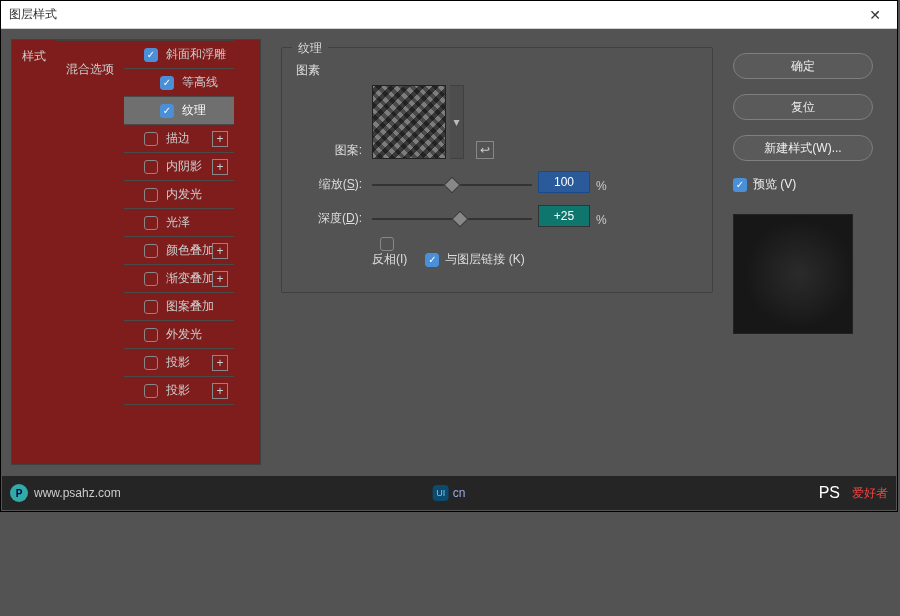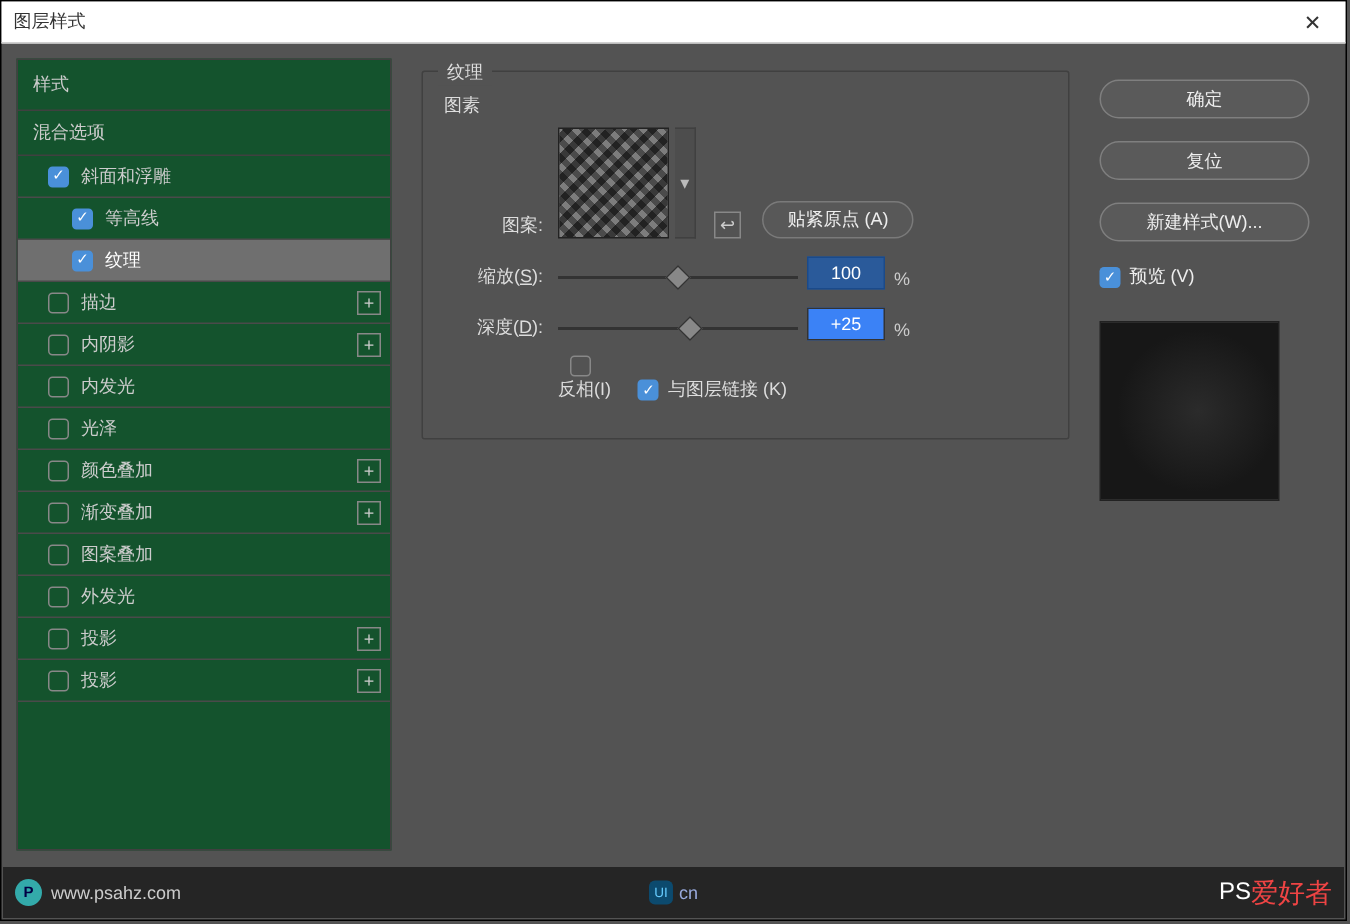--- a/index.html
+++ b/index.html
@@ -1,29 +1,29 @@
 <!DOCTYPE html>
 <html><head>
 <meta charset="utf-8">
 <style>
 * { box-sizing: border-box; margin: 0; padding: 0; font-family: "Microsoft YaHei", sans-serif; font-size: 12px; }
 html, body { width: 900px; height: 616px; overflow: hidden; }
 body { background: #535353; }
 
-.dialog { width: 898px; height: 614px; border: 1px solid #000; background: #535353; position: relative; }
+.dialog { width: 898px; height: 512px; border: 1px solid #000; background: #535353; position: relative; }
 .titlebar { height: 28px; background: #fff; display: flex; align-items: center; padding: 0 8px; border-bottom: 1px solid #d0d0d0; }
 .titlebar .title { color: #333; }
 .titlebar .close { margin-left: auto; font-size: 14px; color: #333; cursor: pointer; width: 28px; text-align: center; }
 
 .content { display: flex; height: calc(100% - 28px - 36px); padding: 10px; gap: 10px; }
 
 
-.left-panel { width: 250px; display: flex; flex-direction: column; border: 1px solid #404040; background: #14532d; }
+.left-panel { width: 250px; display: flex; flex-direction: row; border: 1px solid #404040; background: #7f1d1d; }
 .left-header { padding: 8px 10px; color: #ccc; }
-.left-sub { padding: 6px 10px; color: #ccc; border-top: 1px solid #404040; cursor: pointer; }
+.left-sub { padding: 20px 10px; color: #ccc; border-top: 1px solid #404040; cursor: pointer; }
 .style-list { border-top: 1px solid #404040; }
 .style-row { height: 28px; display: flex; align-items: center; padding: 0 8px; color: #ccc; border-bottom: 1px solid #4a4a4a; cursor: pointer; position: relative; }
 .style-row.indent1 { padding-left: 20px; }
 .style-row.indent2 { padding-left: 36px; }
 .style-row.sel { background: #6f6f6f; color: #fff; }
 .style-row .chk { width: 14px; height: 14px; border: 1px solid #888; border-radius: 3px; margin-right: 8px; display: inline-flex; align-items: center; justify-content: center; }
 .style-row .chk.on { background: #4a90d9; border-color: #4a90d9; color: #fff; font-size: 10px; line-height: 1; }
 .style-row .plus { position: absolute; right: 6px; width: 16px; height: 16px; border: 1px solid #888; display: flex; align-items: center; justify-content: center; font-size: 12px; color: #ccc; }
 .left-footer { margin-top: auto; height: 36px; display: flex; align-items: center; padding: 0 10px; border-top: 1px solid #404040; color: #999; }
 .left-footer .ico { margin-right: 12px; cursor: pointer; }
@@ -44,21 +44,21 @@
   background-blend-mode: multiply;
   margin-right: 4px;
 }
 .dd-arrow { width: 14px; height: 74px; display: flex; align-items: center; justify-content: center; color: #bbb; border: 1px solid #404040; border-left: 0; background: #4d4d4d; cursor: pointer; margin-right: 12px; }
 .snap-icon { width: 18px; height: 18px; border: 1px solid #888; display: flex; align-items: center; justify-content: center; color: #ccc; margin-right: 14px; cursor: pointer; }
 .btn-inline { border: 1px solid #7a7a7a; border-radius: 14px; padding: 3px 16px; color: #eee; background: #585858; cursor: pointer; }
 
 .slider { position: relative; width: 160px; height: 16px; }
 .slider .track { position: absolute; top: 7px; left: 0; right: 0; height: 2px; background: #333; }
 .slider .thumb { position: absolute; top: 2px; width: 12px; height: 12px; background: #888; border: 1px solid #333; transform: translateX(-50%) rotate(45deg); }
-.num-input { width: 52px; height: 22px; background: #3b82f6; border: 1px solid #333; color: #fff; text-align: center; margin: 0 6px; }
+.num-input { width: 52px; height: 22px; background: #0f766e; border: 1px solid #333; color: #fff; text-align: center; margin: 0 6px; }
 .num-input.sel { background: #2a5a9a; border-color: #1a4a8a; }
 .unit { color: #ccc; }
 
 .row .cb { width: 14px; height: 14px; border: 1px solid #888; border-radius: 3px; margin-right: 6px; display: inline-flex; align-items: center; justify-content: center; }
 .row .cb.on { background: #4a90d9; border-color: #4a90d9; color: #fff; font-size: 10px; }
 
 
 .right-panel { width: 154px; display: flex; flex-direction: column; align-items: flex-start; gap: 15px; padding-top: 14px; }
 .btn { width: 140px; height: 26px; border: 1px solid #7f7f7f; border-radius: 13px; background: #5a5a5a; color: #eee; display: flex; align-items: center; justify-content: center; cursor: pointer; }
 .prev-row { display: flex; align-items: center; gap: 6px; color: #eee; }
@@ -152,21 +152,20 @@
     <div class="center-panel">
       <div class="fieldset">
         <div class="legend">纹理</div>
         <div class="sub-label">图素</div>
 
         <div class="row">
           <div class="row-label">图案:</div>
           <div class="pattern-swatch"></div>
           <div class="dd-arrow">▾</div>
           <div class="snap-icon">↩</div>
-          <div class="btn-inline">贴紧原点 (A)</div>
         </div>
 
         <div class="row">
           <div class="row-label"><span>缩放(</span><span class="ul">S</span><span>):</span></div>
           <div class="slider">
             <div class="track"></div>
               <div class="thumb" style="left:50%"></div>
           </div>
           <input class="num-input sel" value="100" style="">
           <span class="unit">%</span>
@@ -211,16 +210,16 @@
     <div class="left">
       <span class="badge">P</span>
       <span>www.psahz.com</span>
     </div>
     <div class="center">
       <span style="width:16px;height:16px;border-radius:4px;background:#0c4a6e;color:#6cf;display:inline-flex;align-items:center;justify-content:center;font-size:9px;">UI</span>
       <span>cn</span>
     </div>
     <div class="right">
       <span class="ps">PS</span>
-      <span style="color:#e44;font-size:18px;">爱好者</span>
+      <span style="color:#e44;font-size:12px;margin-left:12px;">爱好者</span>
     </div>
   </div>
 </div>
 
 </body></html>

